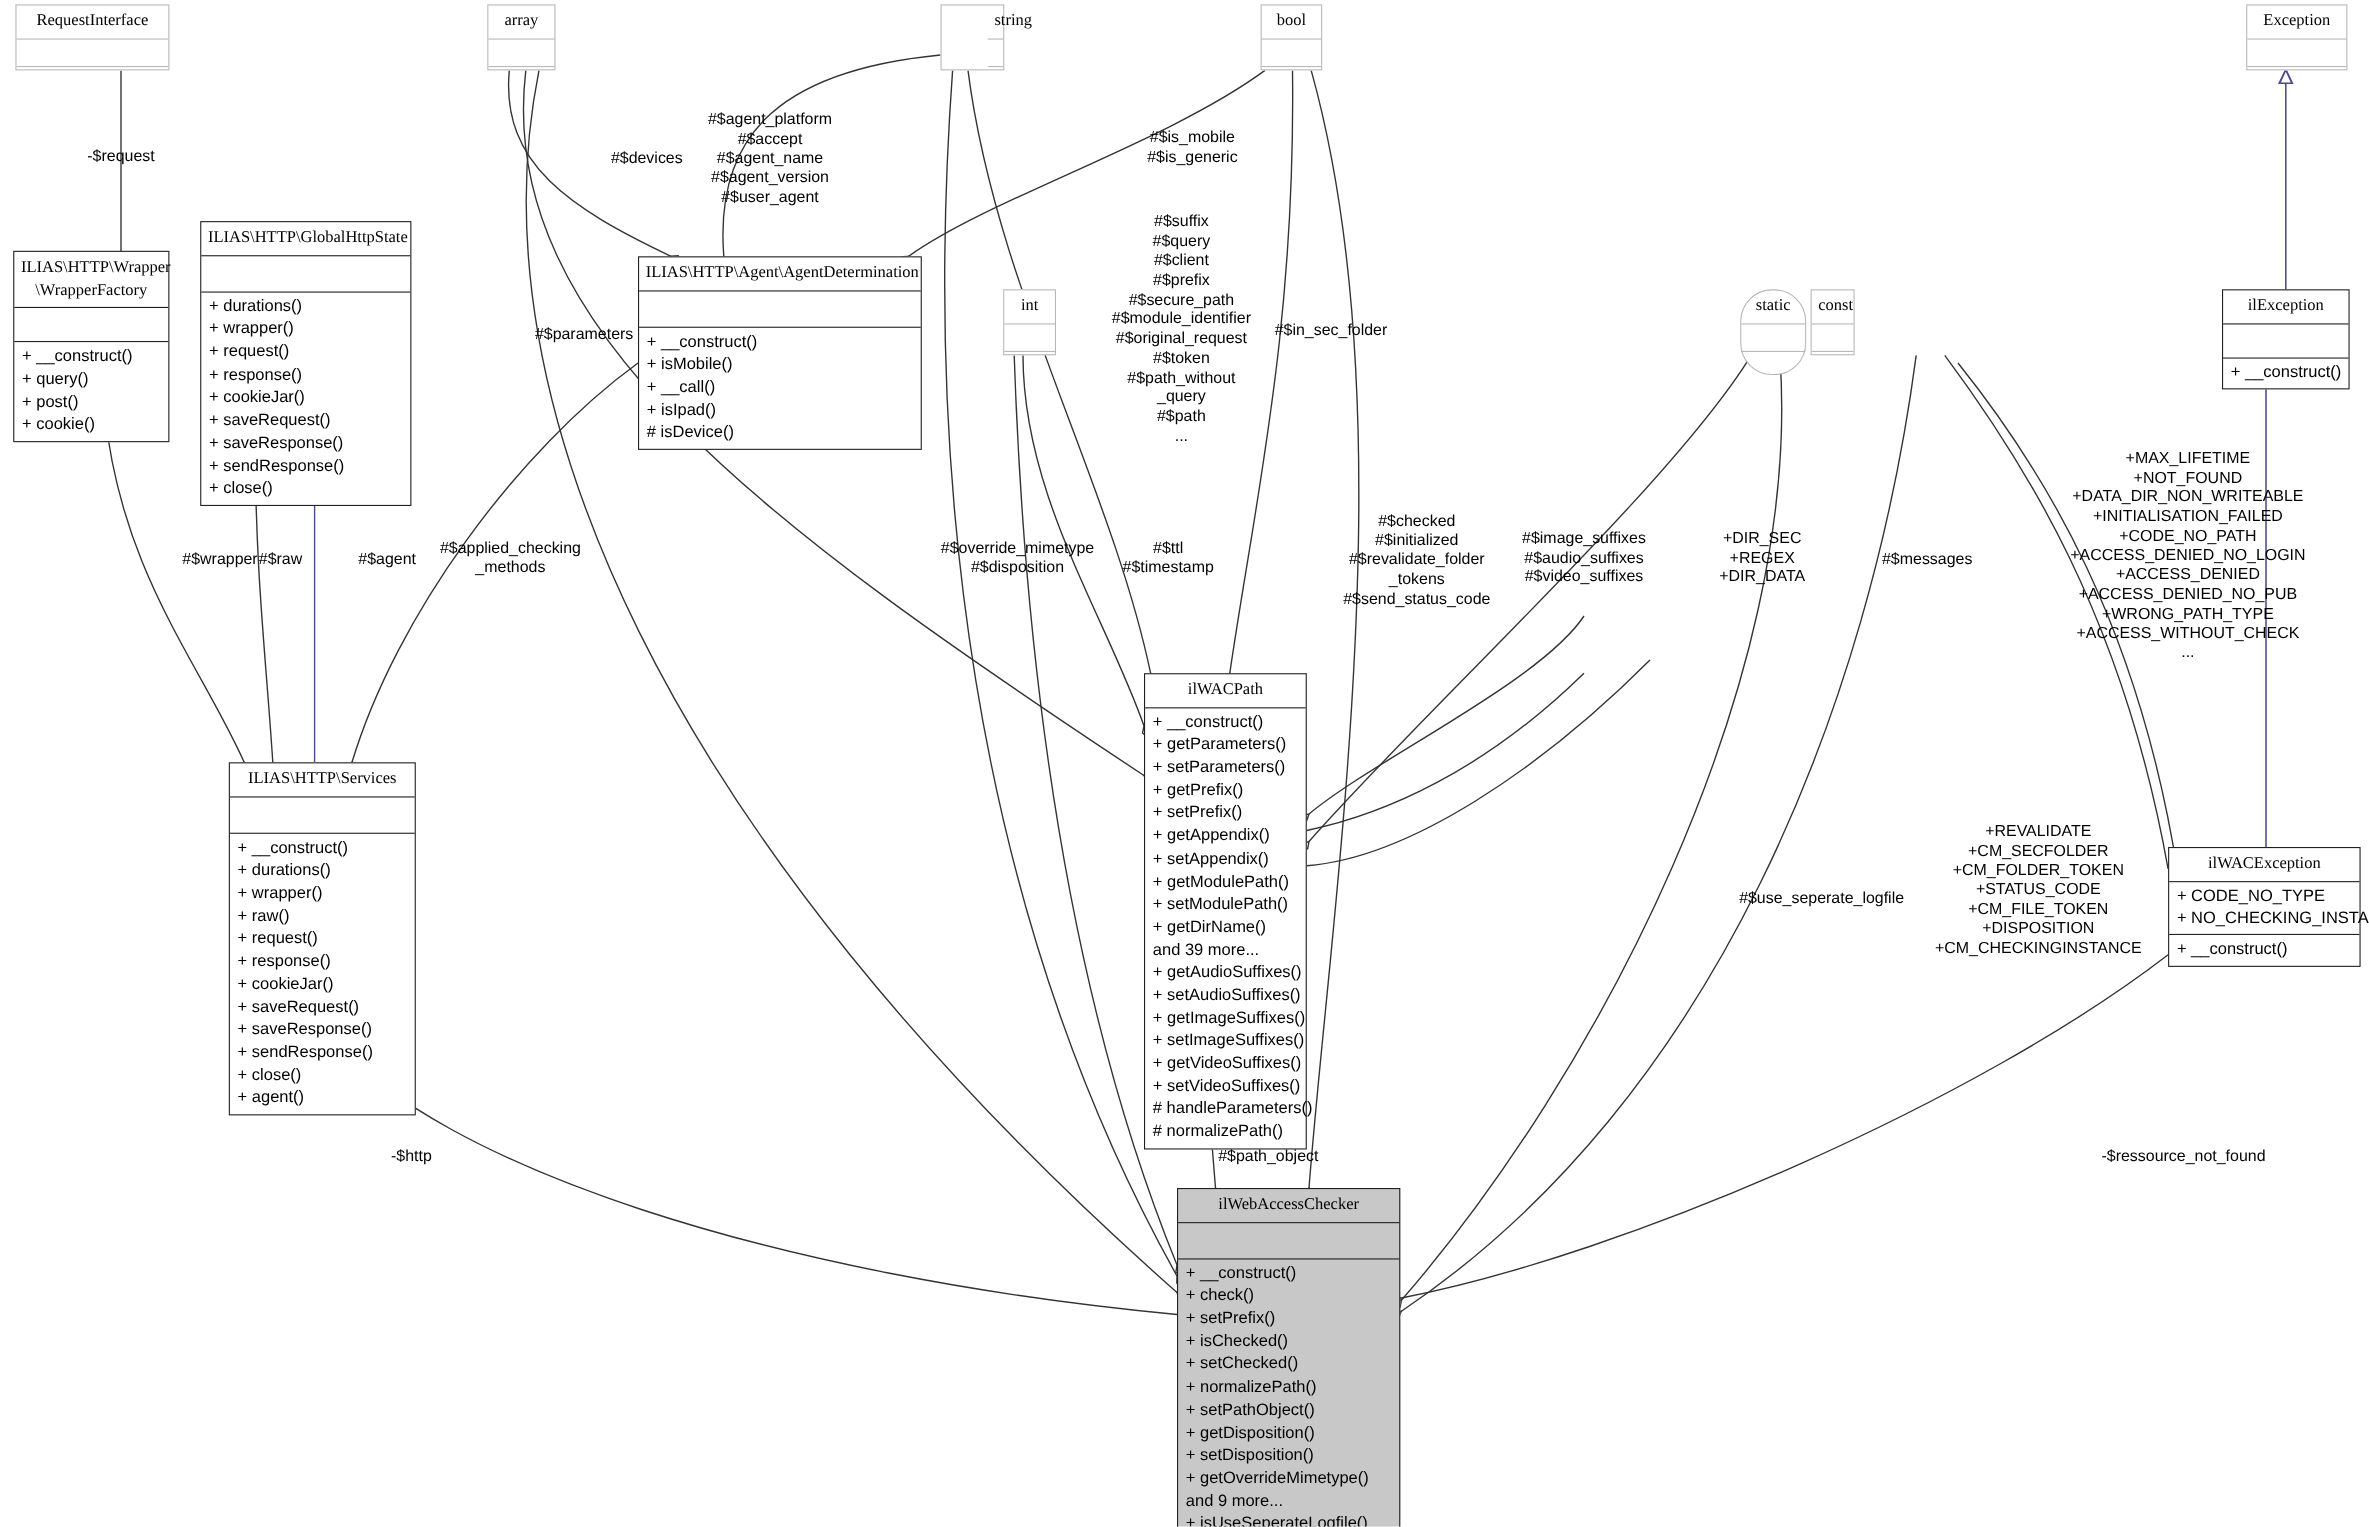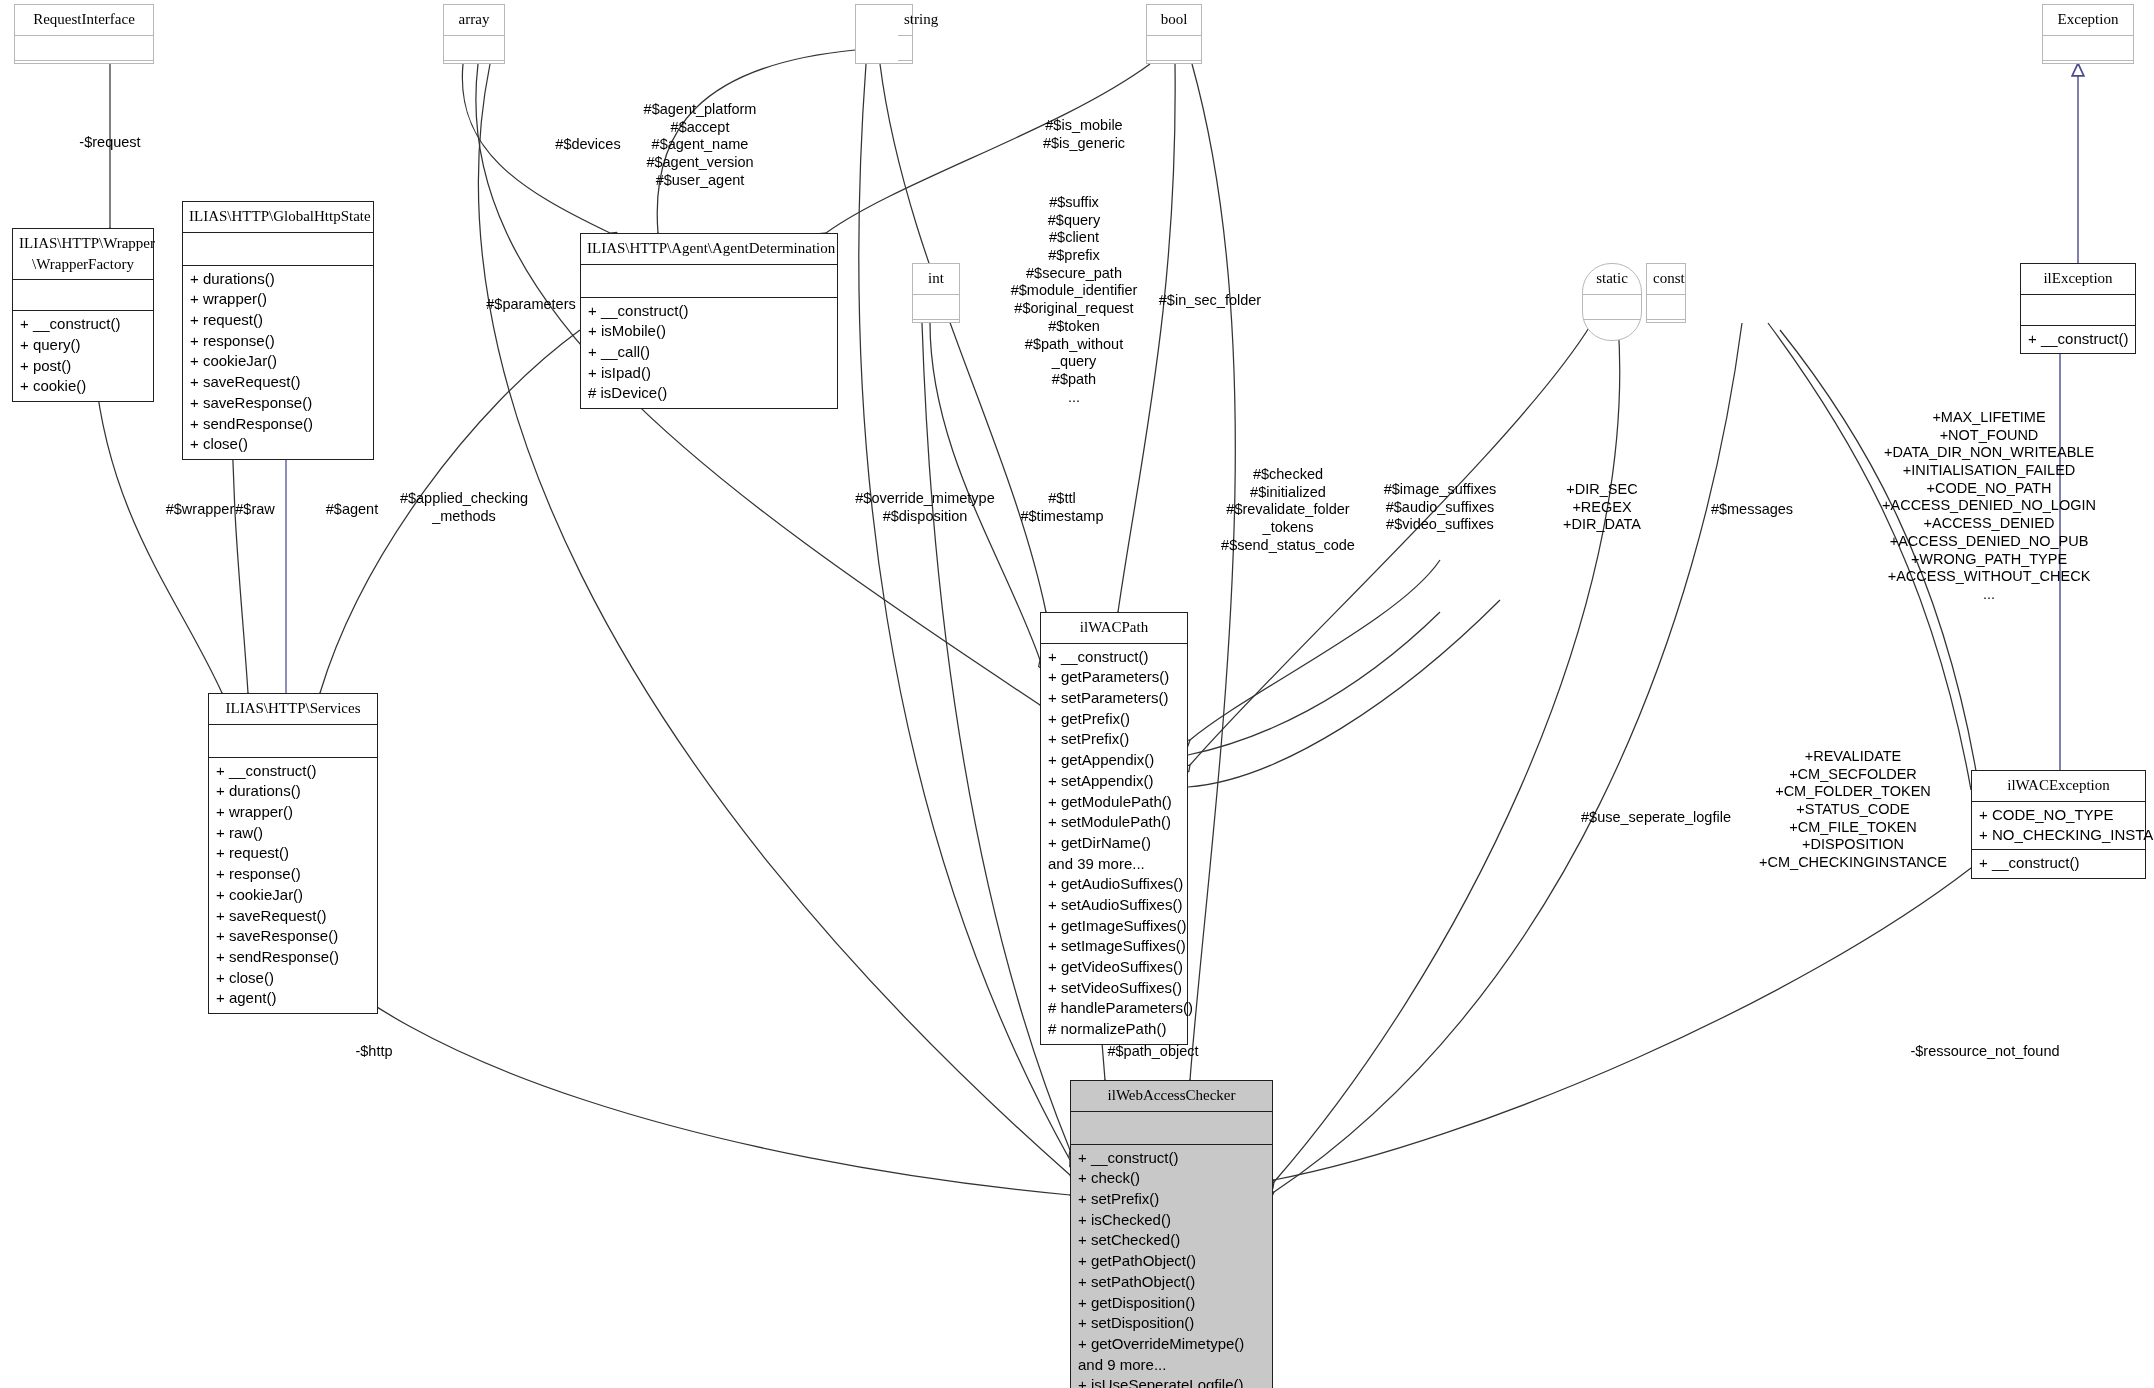--- a/index.html
+++ b/index.html
@@ -289,21 +289,21 @@
 
   <div class="node shaded" style="left:1070px; top:1080px; width:203px;">
     <div class="title">ilWebAccessChecker</div>
     <div class="attrs" style="height:26px;"></div>
     <div class="ops">
       <div class="row">+ __construct()</div>
       <div class="row">+ check()</div>
       <div class="row">+ setPrefix()</div>
       <div class="row">+ isChecked()</div>
       <div class="row">+ setChecked()</div>
-      <div class="row">+ getPathObject()</div>
+      <div class="row">+ normalizePath()</div>
       <div class="row">+ setPathObject()</div>
       <div class="row">+ getDisposition()</div>
       <div class="row">+ setDisposition()</div>
       <div class="row">+ getOverrideMimetype()</div>
       <div class="row">and 9 more...</div>
       <div class="row">+ isUseSeperateLogfile()</div>
 
     </div>
   </div>
 

